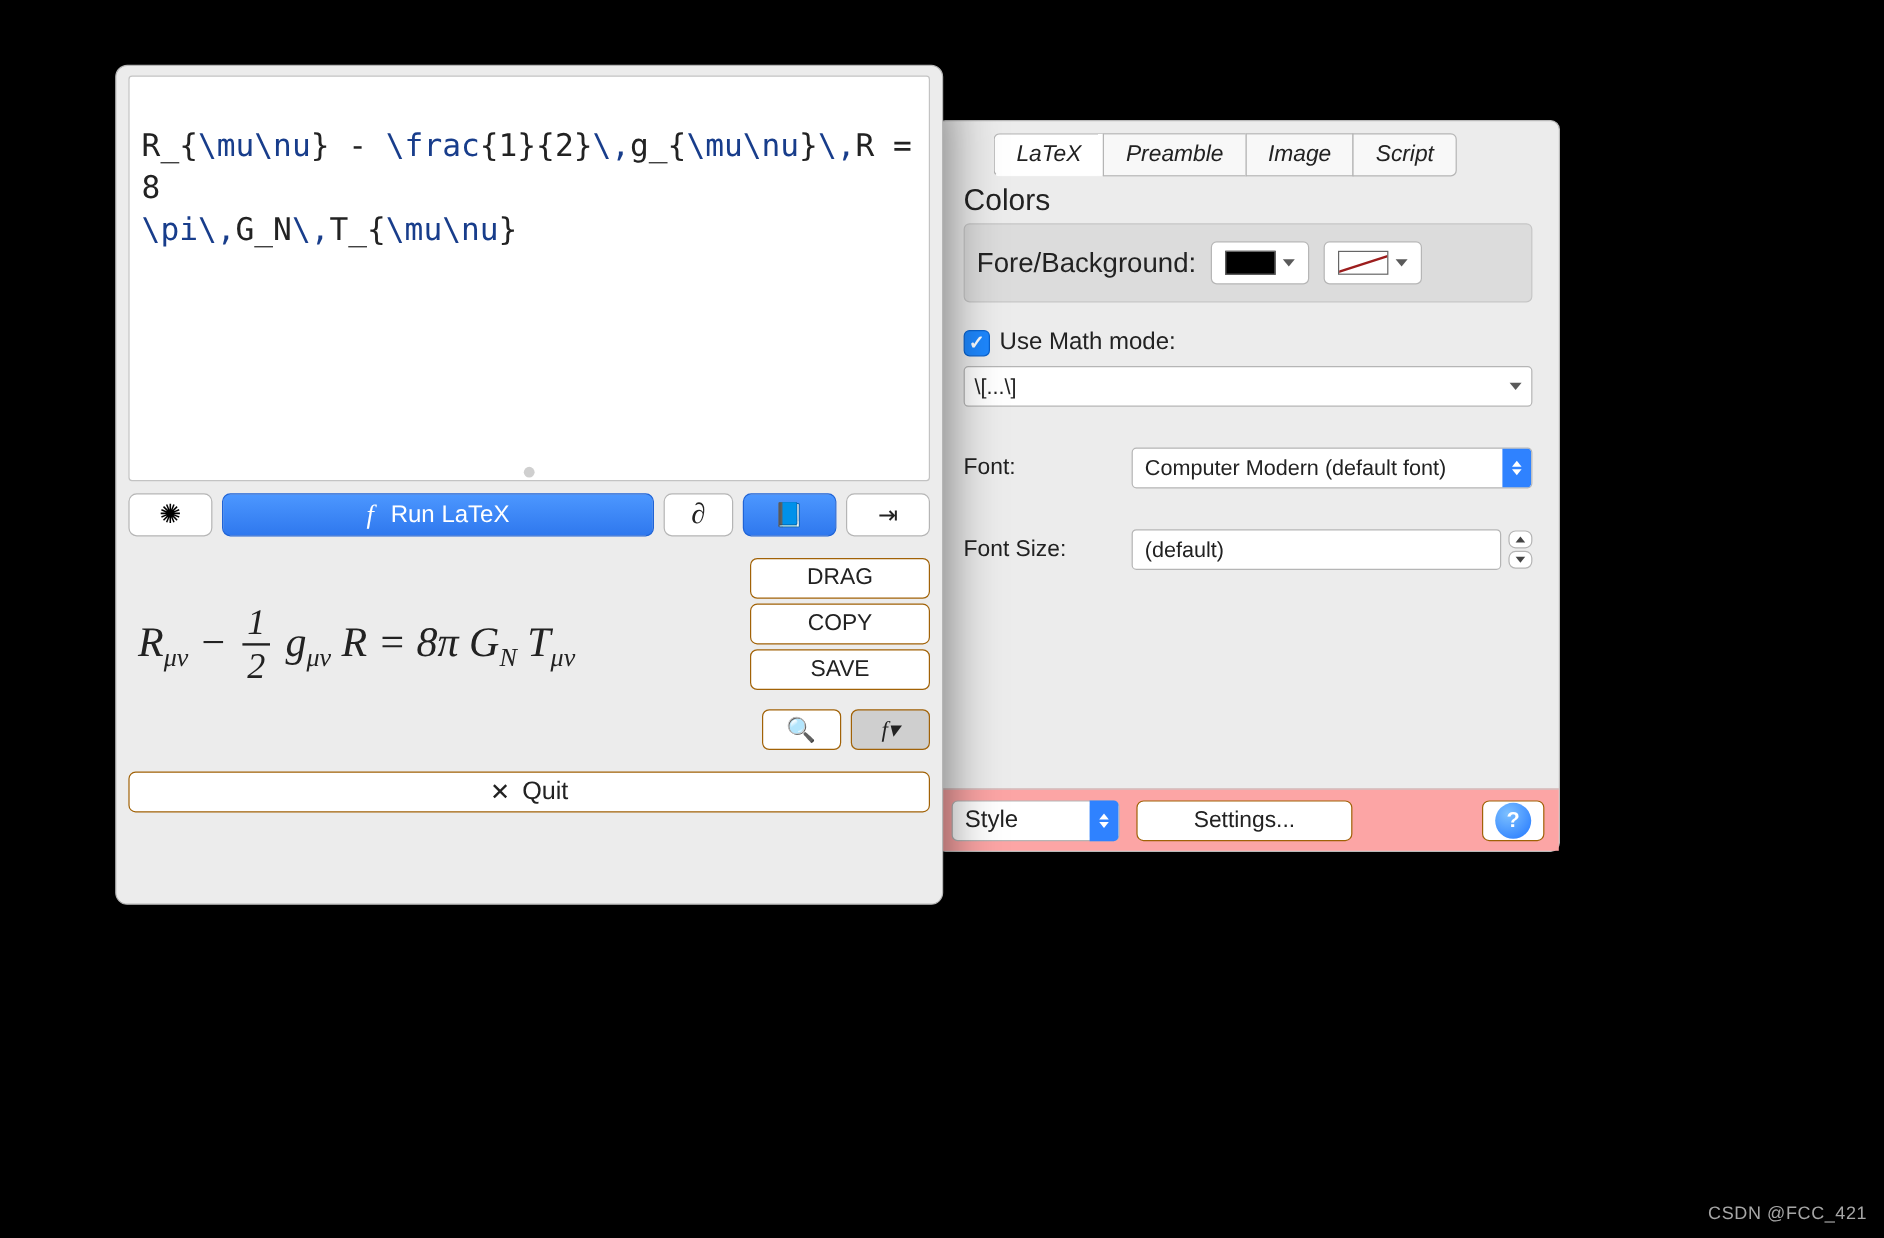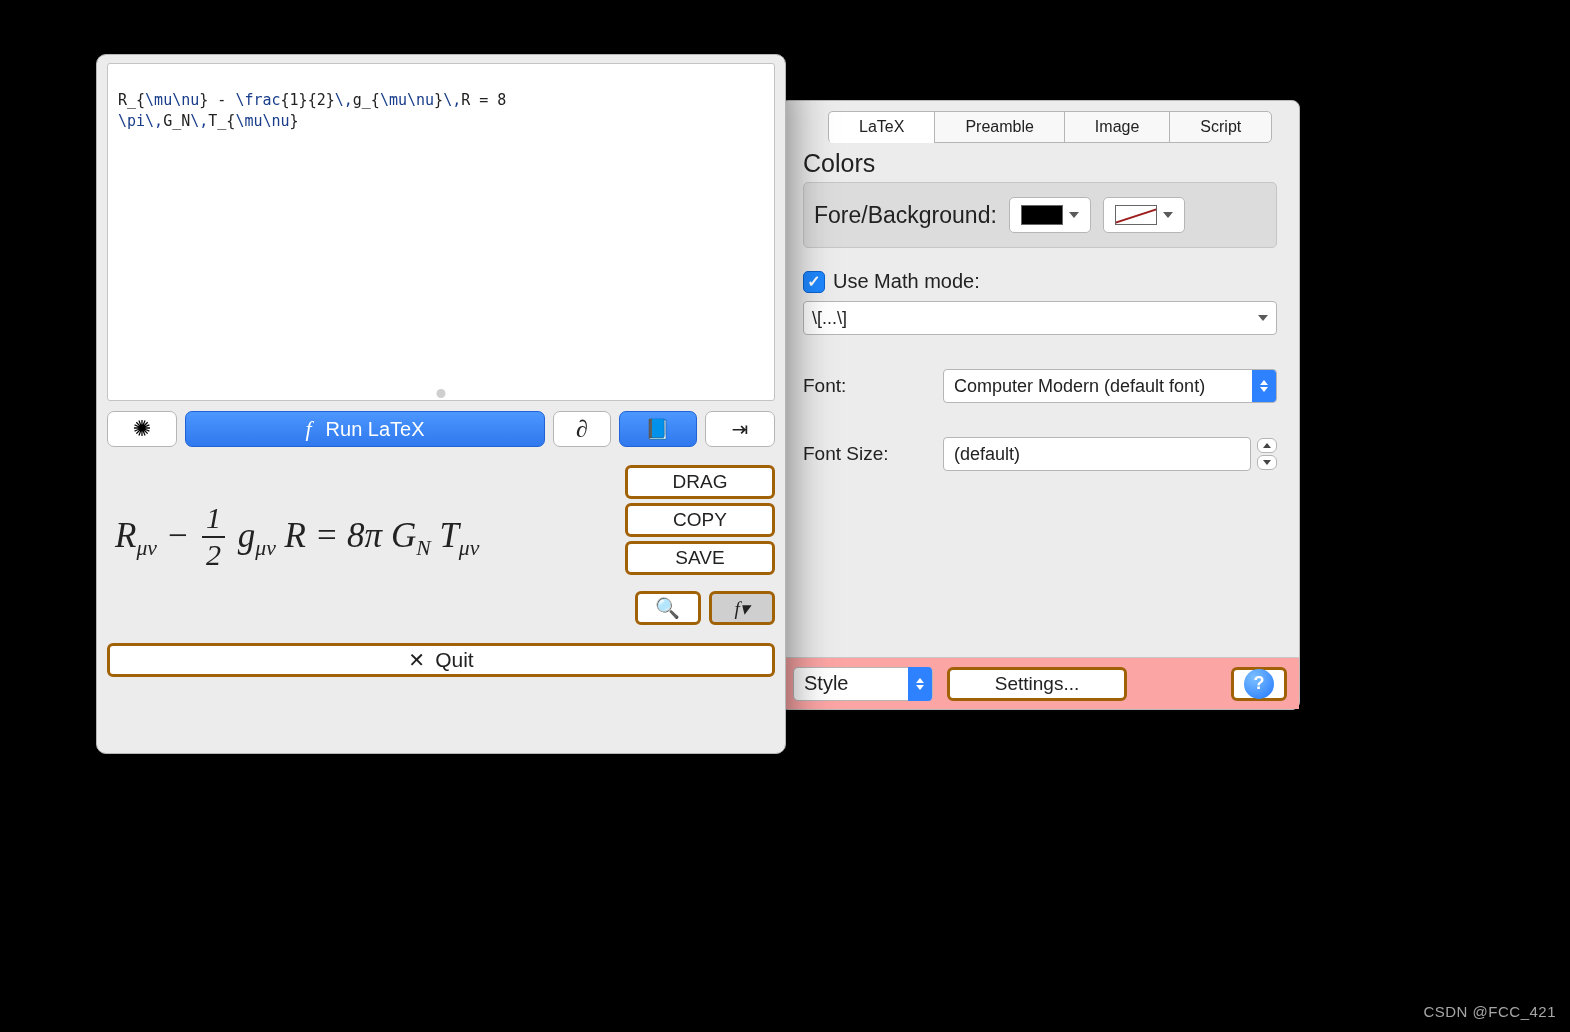--- a/index.html
+++ b/index.html
@@ -25,26 +25,27 @@
     border-radius: 8px;
     box-shadow: 0 6px 22px rgba(0,0,0,0.4);
     padding: 0;
   }
   .panel-inner { padding: 0 10px 0 10px; }
   .tabs {
     display: flex;
     margin: 10px 0 6px 38px;
   }
   .tab {
-    padding: 6px 30px;
+    padding: 6px 18px;
     background: #f8f8f8;
     border: 1px solid #b5b5b5;
     margin-left: -1px;
-    font-size: 16px;
+    font-size: 19px;
     cursor: default;
+    font-style: italic;
   }
   .tab:first-child { border-radius: 5px 0 0 5px; }
   .tab:last-child  { border-radius: 0 5px 5px 0; }
   .tab.active {
     background: #fff;
     border-bottom-color: #fff;
   }
   .section {
     margin: 6px 12px 0 12px;
   }
@@ -191,21 +192,21 @@
     height: 52px;
     border-top: 1px solid #c7c7c7;
     background: #fca5a5;
     display: flex;
     align-items: center;
     padding: 0 12px;
     gap: 14px;
   }
   .mac-btn {
     background: #fff;
-    border: 3px solid #a16207;
+    border: 1px solid #a16207;
     border-radius: 6px;
     height: 34px;
     padding: 0 16px;
     display: flex;
     align-items: center;
     justify-content: center;
     font-size: 19px;
     cursor: default;
   }
   .mac-btn.small { padding: 0 10px; }
@@ -268,21 +269,21 @@
     margin-left: -54px;
   }
   .editor {
     margin: 8px 10px 0 10px;
     height: 338px;
     background: #fff;
     border: 1px solid #c3c3c3;
     border-radius: 3px;
     padding: 6px 10px;
     font-family: Menlo, Consolas, monospace;
-    font-size: 15px;
+    font-size: 26px;
     line-height: 1.35;
     white-space: pre-wrap;
     position: relative;
   }
   .tok  { color: #183d8b; }  
   .grip {
     position: absolute;
     left: 50%; bottom: 2px;
     width: 9px; height: 9px;
     border-radius: 50%;

